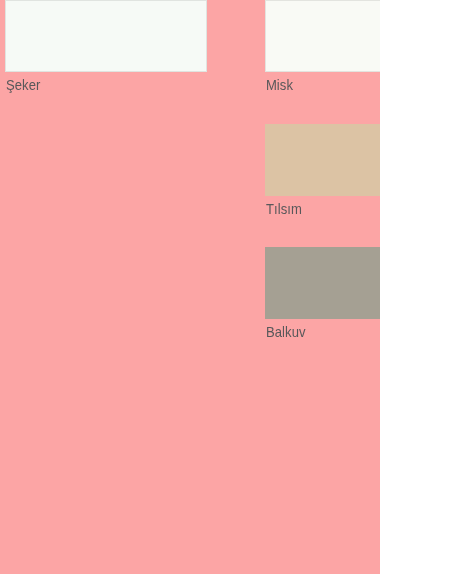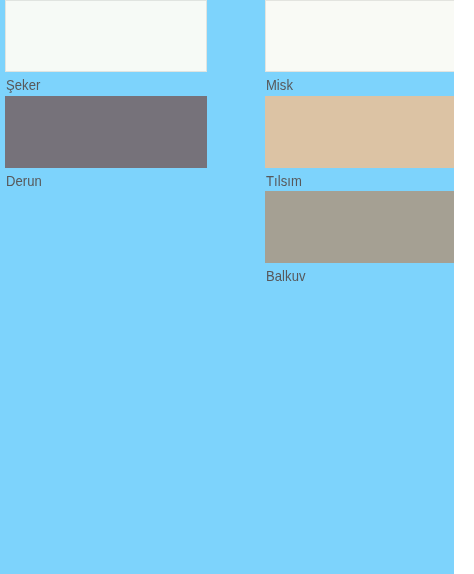--- a/index.html
+++ b/index.html
@@ -10,23 +10,23 @@
   body {
     width: 474px;
     height: 574px;
     overflow: hidden;
     font-family: "Liberation Sans", sans-serif;
     -webkit-font-smoothing: antialiased;
   }
 
   #palette-page {
     position: relative;
-    width: 454px;
+    width: 380px;
     height: 574px;
-    background: #7dd3fc;
+    background: #fca5a5;
     overflow: hidden;
   }
 
   
   .palette-grid {
     position: absolute;
     top: 0;
     left: 0;
     width: 474px;
     height: 574px;
@@ -40,20 +40,21 @@
   }
 
   .palette-column.col-left {
     width: 204px;
     margin-left: 5px;
   }
 
   .palette-column.col-right {
     width: 212px;
     margin-left: 58px;
+    gap: 28px;
   }
 
   .swatch-cell {
     height: 95.6px;
     display: flex;
     flex-direction: column;
     justify-content: flex-start;
     box-sizing: border-box;
   }
 
@@ -92,24 +93,20 @@
 <body>
 
 <div id="palette-page">
   <div class="palette-grid">
 
     <div class="palette-column col-left">
         <div class="swatch-cell">
           <div class="swatch-chip pale" style="background-color: rgb(246, 250, 246);"></div>
           <div class="swatch-label">Şeker</div>
         </div>
-        <div class="swatch-cell">
-          <div class="swatch-chip solid" style="background-color: rgb(118, 114, 122);"></div>
-          <div class="swatch-label">Derun</div>
-        </div>
       </div>
     <div class="palette-column col-right">
         <div class="swatch-cell">
           <div class="swatch-chip pale" style="background-color: rgb(249, 250, 245);"></div>
           <div class="swatch-label">Misk</div>
         </div>
         <div class="swatch-cell">
           <div class="swatch-chip solid" style="background-color: rgb(220, 195, 164);"></div>
           <div class="swatch-label">Tılsım</div>
         </div>

